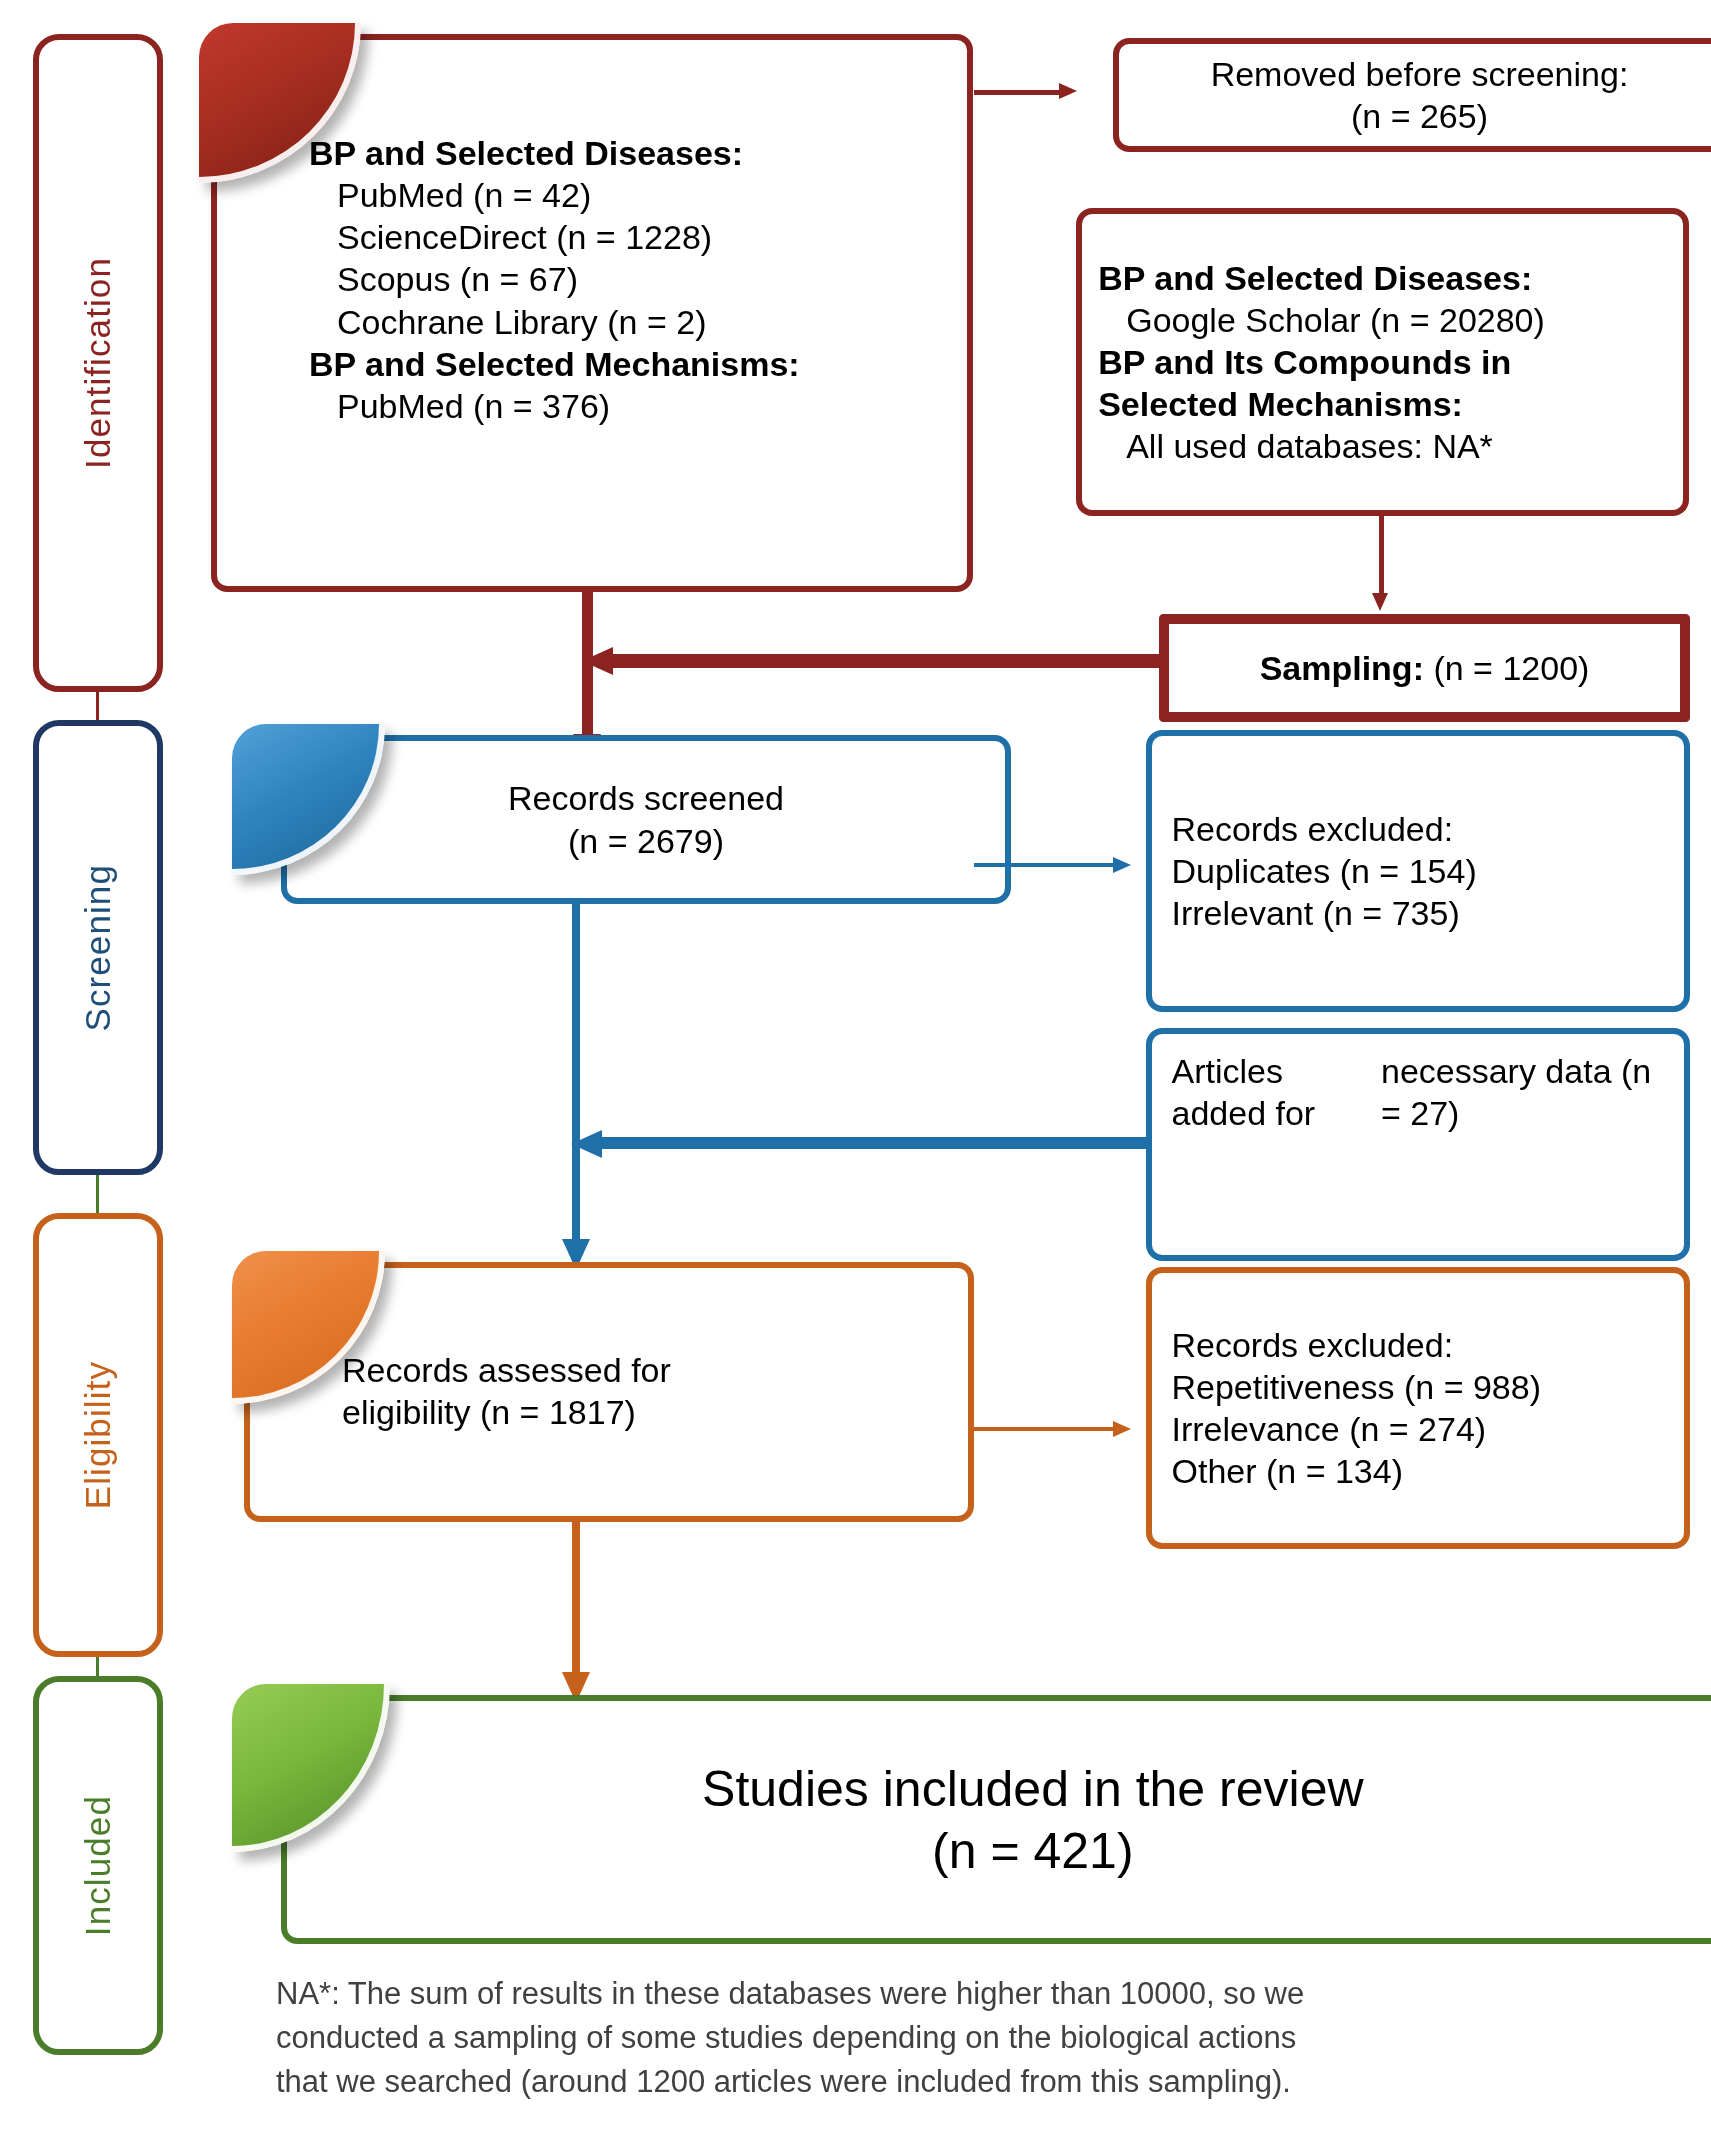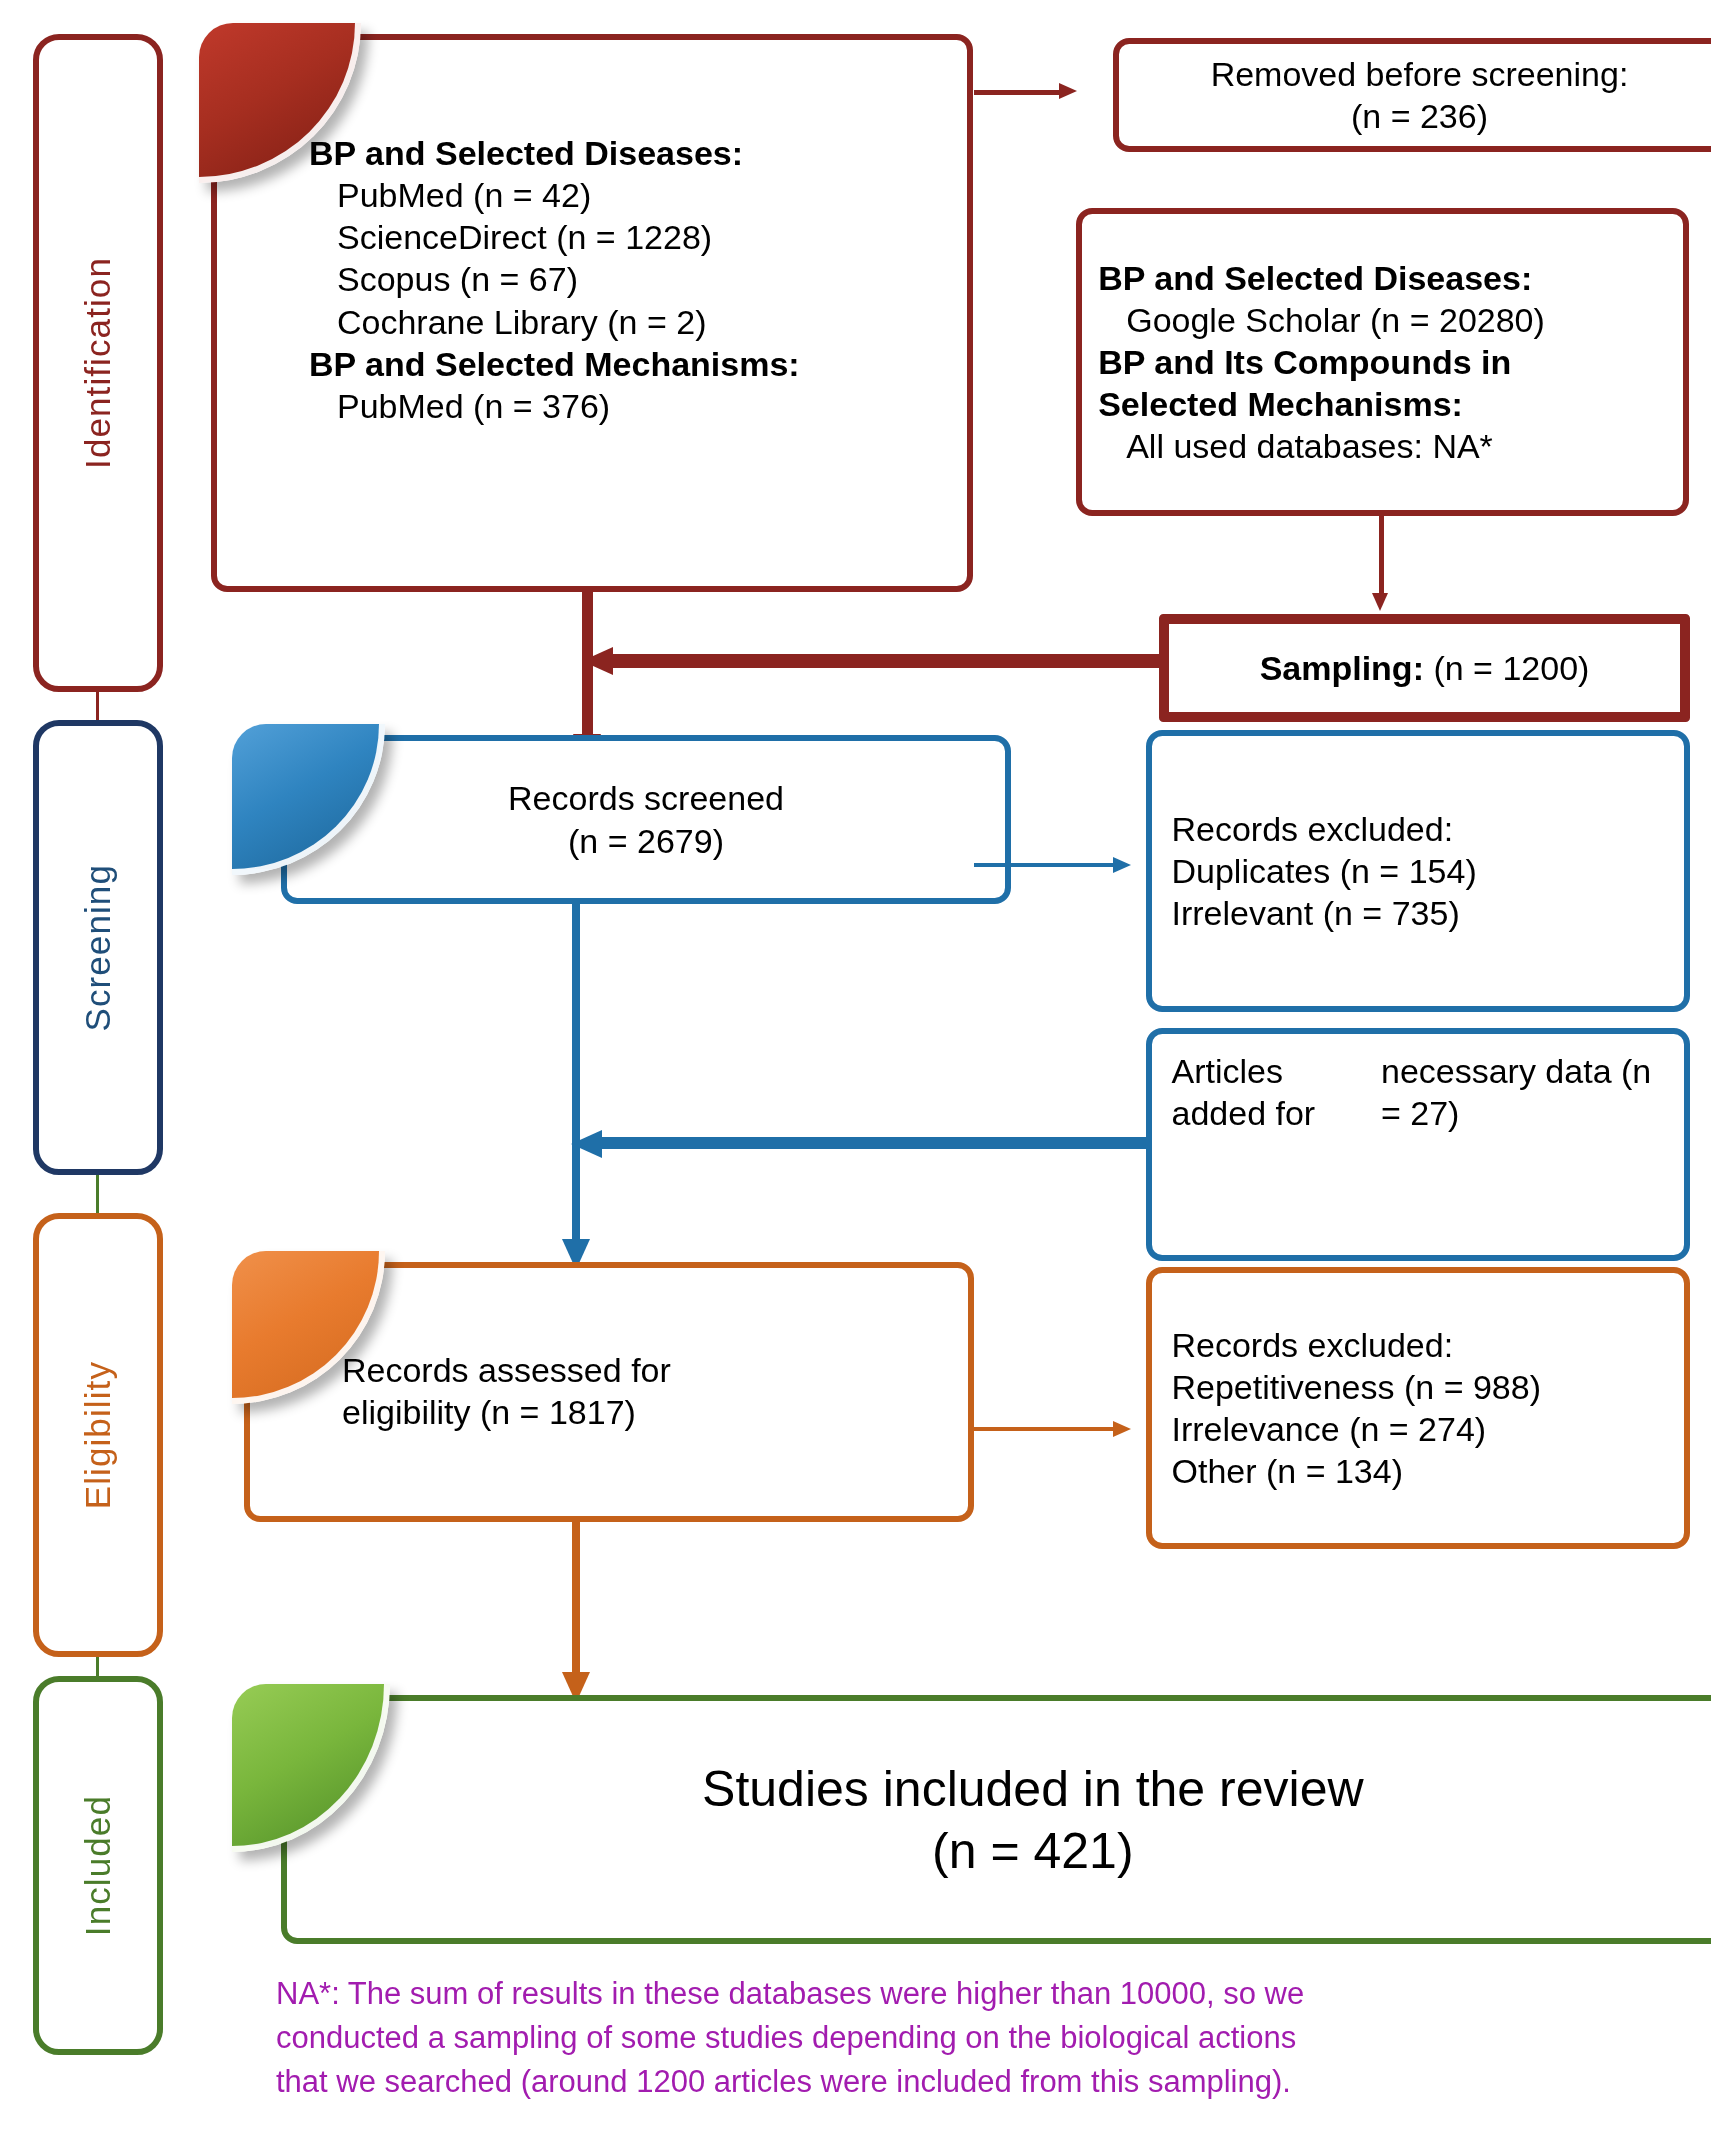--- a/index.html
+++ b/index.html
@@ -64,21 +64,21 @@
 
   
   .ar-down{border-left:14px solid transparent;border-right:14px solid transparent;}
   .ar-left{border-top:14px solid transparent;border-bottom:14px solid transparent;}
 
   .ar-down-sm{border-left:8.7px solid transparent;border-right:8.7px solid transparent;}
   .ar-right-sm{border-top:8.7px solid transparent;border-bottom:8.7px solid transparent;}
 
   
   .footnote{
-    position:absolute;font-size:31px;line-height:1.42;color:#a21caf;
+    position:absolute;font-size:31px;line-height:1.42;color:#404040;
     text-align:left;
   }
 </style>
 </head>
 <body>
 
 <div id="stage">
 
   <div class="phase phase-identification" style="left:32.5px; top:34px; width:130px; height:658px;">
     <span class="vtext">Identification</span>
@@ -105,21 +105,21 @@
     <div class="ind">ScienceDirect (n = 1228)</div>
     <div class="ind">Scopus (n = 67)</div>
     <div class="ind">Cochrane Library (n = 2)</div>
     <div class="b">BP and Selected Mechanisms:</div>
     <div class="ind">PubMed (n = 376)</div>
   </div>
   <div class="blob blob-red" style="left:199px; top:23px; width:156px; height:154px;"></div>
 
   <div class="node red center" style="left:1076px; top:38px; width:613px; height:114px; display:flex; flex-direction:column; justify-content:center; padding:0 15px;">
     <div>Removed before screening:</div>
-    <div>(n = 236)</div>
+    <div>(n = 265)</div>
   </div>
 
   <div class="ln" style="left:974px; top:90px; width:89px; height:4.9px; background:#8B2420;"></div>
   <div class="ar ar-right-sm" style="left:1059px; top:83px; border-left:18.4px solid #8B2420;"></div>
 
   <div class="node red" style="left:1076px; top:208px; width:613px; height:308px; padding:19.5px 16.2px; display:flex; flex-direction:column; justify-content:center;">
     <div class="b">BP and Selected Diseases:</div>
     <div class="ind">Google Scholar (n = 20280)</div>
     <div class="b">BP and Its Compounds in</div>
     <div class="b">Selected Mechanisms:</div>

